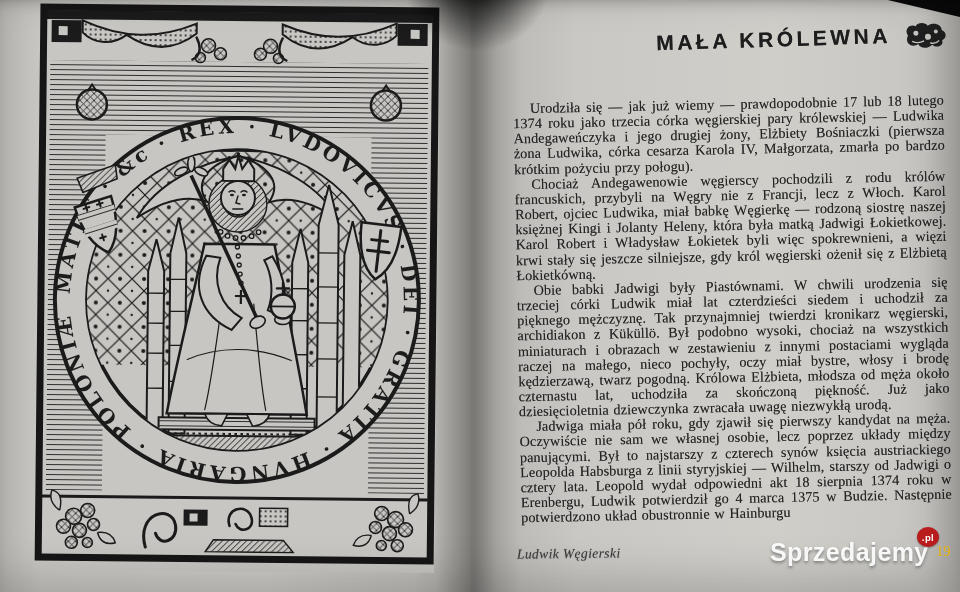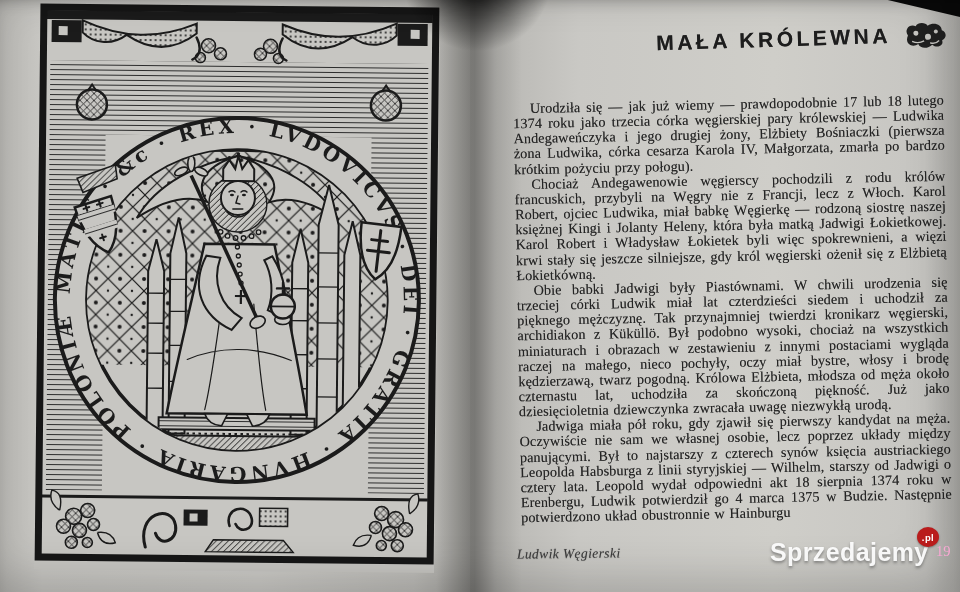--- a/index.html
+++ b/index.html
@@ -56,21 +56,21 @@
     text-align:justify; font-size:14.2px; line-height:15.15px; color:#242424;
     letter-spacing:0.1px; word-spacing:1px;
     text-shadow:0 0 0.4px rgba(40,40,40,0.55);
   }
   .body-text p{ margin:0; text-indent:17px; }
   .caption{
     position:absolute; left:517px; top:546px; font-style:italic;
     font-size:13.5px; color:#3c3c3c; letter-spacing:0.4px;
     transform:rotate(-0.6deg); text-shadow:0 0 1px rgba(60,60,60,0.5);
   }
-  .pagenum{ position:absolute; left:936px; top:543px; font-size:14.5px; color:#f9a8d4; z-index:6; }
+  .pagenum{ position:absolute; left:936px; top:543px; font-size:14.5px; color:#eab308; z-index:6; }
 
   
   .watermark{
     position:absolute; left:770px; top:538px; z-index:5;
     font-family:Liberation Sans, sans-serif; font-weight:700; font-size:25px;
     color:rgba(253,253,253,0.95); letter-spacing:0.4px;
     text-shadow:0 2px 3px rgba(70,70,70,0.55);
   }
   .wm-badge{
     position:absolute; left:147px; top:-11px; width:22px; height:20px; border-radius:50%;

